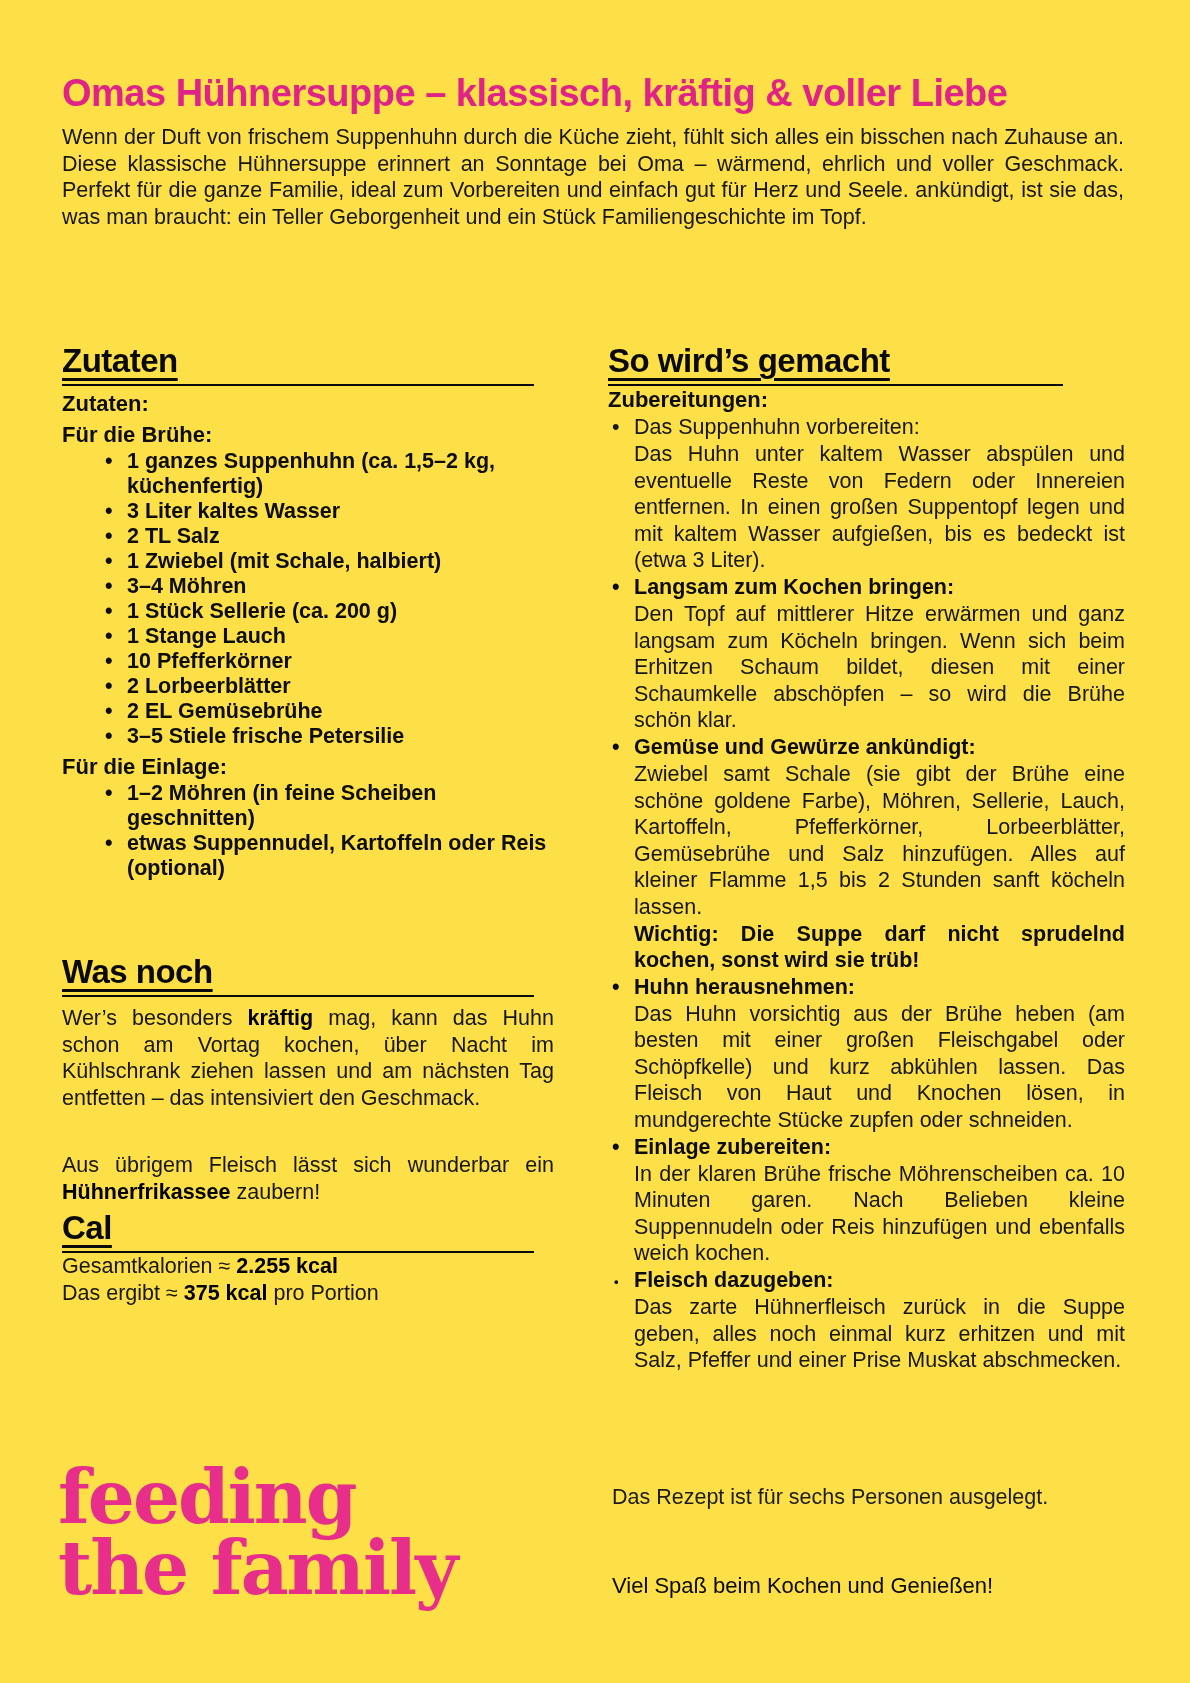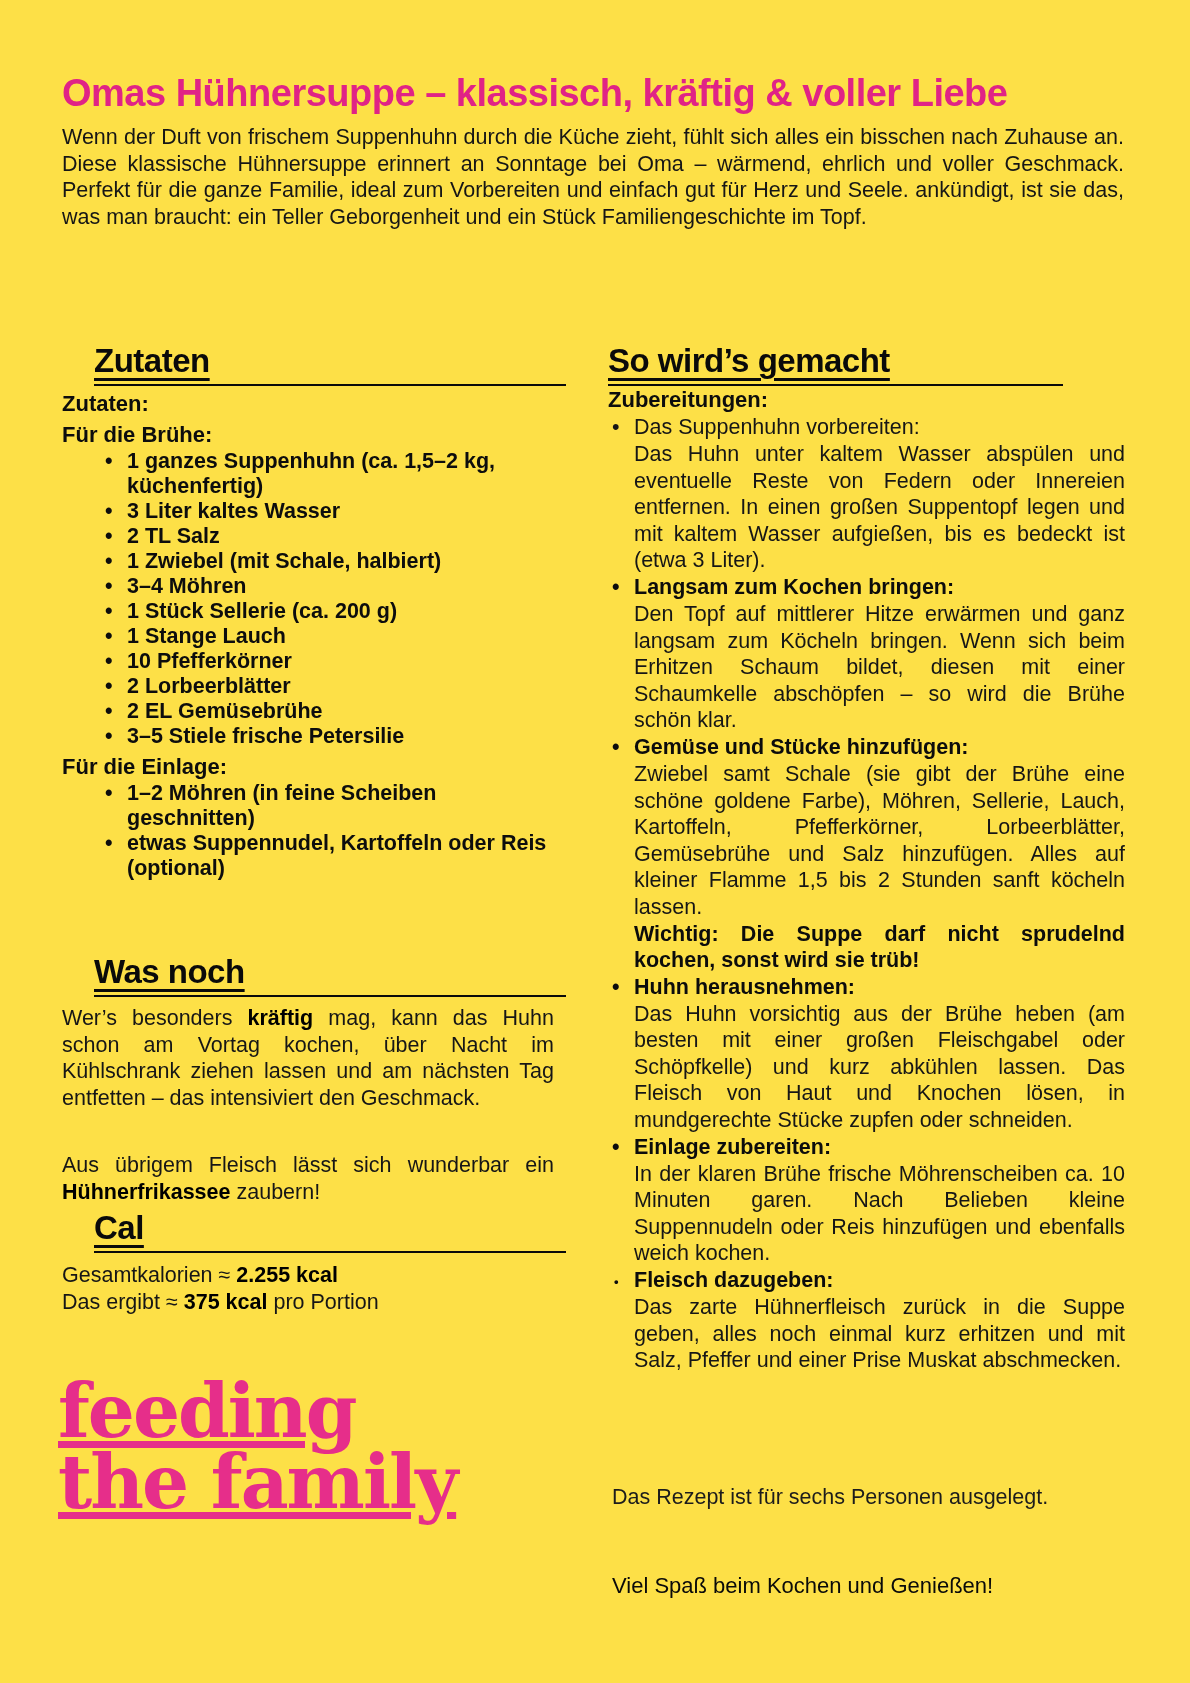--- a/index.html
+++ b/index.html
@@ -7,49 +7,49 @@
   body { width:1190px; height:1683px; position:relative; font-family:"Liberation Sans", sans-serif; color:#141414; }
   .page { position:relative; width:1190px; height:1683px; background:#fde047; overflow:hidden; }
 
   
   .header { position:absolute; left:62px; top:70px; width:1062px; }
   h1 { font-size:38px; line-height:47px; font-weight:bold; color:#e02386; max-width:1010px; letter-spacing:-0.5px; }
   .intro { margin-top:7px; font-size:21.5px; line-height:26.6px; text-align:justify; color:#161616; }
 
   
   .h2wrap { border-bottom:2px solid #0a0a0a; padding-bottom:3px; }
-  .h2wrap.left-rule { width:472px;margin-left:32px; }
+  .h2wrap.left-rule { width:472px; }
   .h2wrap.right-rule { width:455px; }
   h2 { font-size:33px; line-height:40px; font-weight:bold; color:#0a0a0a; letter-spacing:-0.5px; }
   h2 span { text-decoration:underline; text-decoration-thickness:2.5px; text-underline-offset:6px; }
 
   .subhead { font-size:22px; line-height:27px; font-weight:bold; color:#0d0d0d; }
 
   
   #sec-zutaten   { position:absolute; left:62px;  top:341px;  width:492px; }
   #sec-wasnoch   { position:absolute; left:62px;  top:952px;  width:492px; }
   #sec-cal       { position:absolute; left:62px;  top:1208px; width:492px; }
-  #logo          { position:absolute; left:58px;  top:1376px;text-decoration:underline; }
+  #logo          { position:absolute; left:58px;  top:1462px; }
   #sec-steps     { position:absolute; left:608px; top:341px;  width:517px; }
   #servings      { position:absolute; left:612px; top:1484px; width:517px; font-size:21.5px; line-height:27px; color:#1c1c1c; }
   #closing       { position:absolute; left:612px; top:1572px; width:517px; font-size:22px; line-height:27px; font-weight:normal; color:#0a0a0a; }
 
   
   #sec-zutaten .subhead { margin-top:4px; }
   ul.ing { list-style:none; margin-top:1px; }
   ul.ing li { position:relative; font-size:21.5px; line-height:25px; font-weight:bold; color:#0d0d0d; padding-left:65px; }
   ul.ing li::before { content:"\2022"; position:absolute; left:43px; top:0; }
   .einlage-label { margin-top:27px; }
 
   
   #sec-wasnoch p.body, #sec-cal p.body { font-size:21.5px; line-height:26.6px; color:#161616; }
   #sec-wasnoch p.justify { text-align:justify; }
   #sec-wasnoch .p1 { margin-top:8px; }
   #sec-wasnoch .p2 { margin-top:41px; }
-  #sec-cal .cal-lines { margin-top:9px; }
+  #sec-cal .cal-lines { }
   b.ink { color:#000; }
 
   
   .steps { margin-top:1px; }
   .step-label { position:relative; font-size:21.5px; line-height:27px; font-weight:bold; color:#0c0c0c; padding-left:26px; }
   .step-label::before { content:"\2022"; position:absolute; left:4px; top:0; }
   .step-label.reg { font-weight:normal; color:#161616; }
   .step-label.small-dot::before { font-size:13px; top:1px; left:6px; }
   .step-body { font-size:21.5px; line-height:26.6px; text-align:justify; color:#161616; padding-left:26px; }
   .step-note { font-size:21.5px; line-height:26.6px; text-align:justify; font-weight:bold; color:#0c0c0c; padding-left:26px; }
@@ -127,21 +127,21 @@
         <div class="step-label reg">Das Suppenhuhn vorbereiten:</div>
         <p class="step-body">Das Huhn unter kaltem Wasser abspülen und eventuelle Reste von Federn oder Innereien entfernen. In einen großen Suppentopf legen und mit kaltem Wasser aufgießen, bis es bedeckt ist (etwa 3 Liter).</p>
       </div>
 
       <div class="step">
         <div class="step-label">Langsam zum Kochen bringen:</div>
         <p class="step-body">Den Topf auf mittlerer Hitze erwärmen und ganz langsam zum Köcheln bringen. Wenn sich beim Erhitzen Schaum bildet, diesen mit einer Schaumkelle abschöpfen – so wird die Brühe schön klar.</p>
       </div>
 
       <div class="step">
-        <div class="step-label">Gemüse und Stücke hinzufügen:</div>
+        <div class="step-label">Gemüse und Gewürze ankündigt:</div>
         <p class="step-body">Zwiebel samt Schale (sie gibt der Brühe eine schöne goldene Farbe), Möhren, Sellerie, Lauch, Kartoffeln, Pfefferkörner, Lorbeerblätter, Gemüsebrühe und Salz hinzufügen. Alles auf kleiner Flamme 1,5 bis 2 Stunden sanft köcheln lassen.</p>
         <p class="step-note">Wichtig: Die Suppe darf nicht sprudelnd kochen, sonst wird sie trüb!</p>
       </div>
 
       <div class="step">
         <div class="step-label">Huhn herausnehmen:</div>
         <p class="step-body">Das Huhn vorsichtig aus der Brühe heben (am besten mit einer großen Fleischgabel oder Schöpfkelle) und kurz abkühlen lassen. Das Fleisch von Haut und Knochen lösen, in mundgerechte Stücke zupfen oder schneiden.</p>
       </div>
 
       <div class="step">

